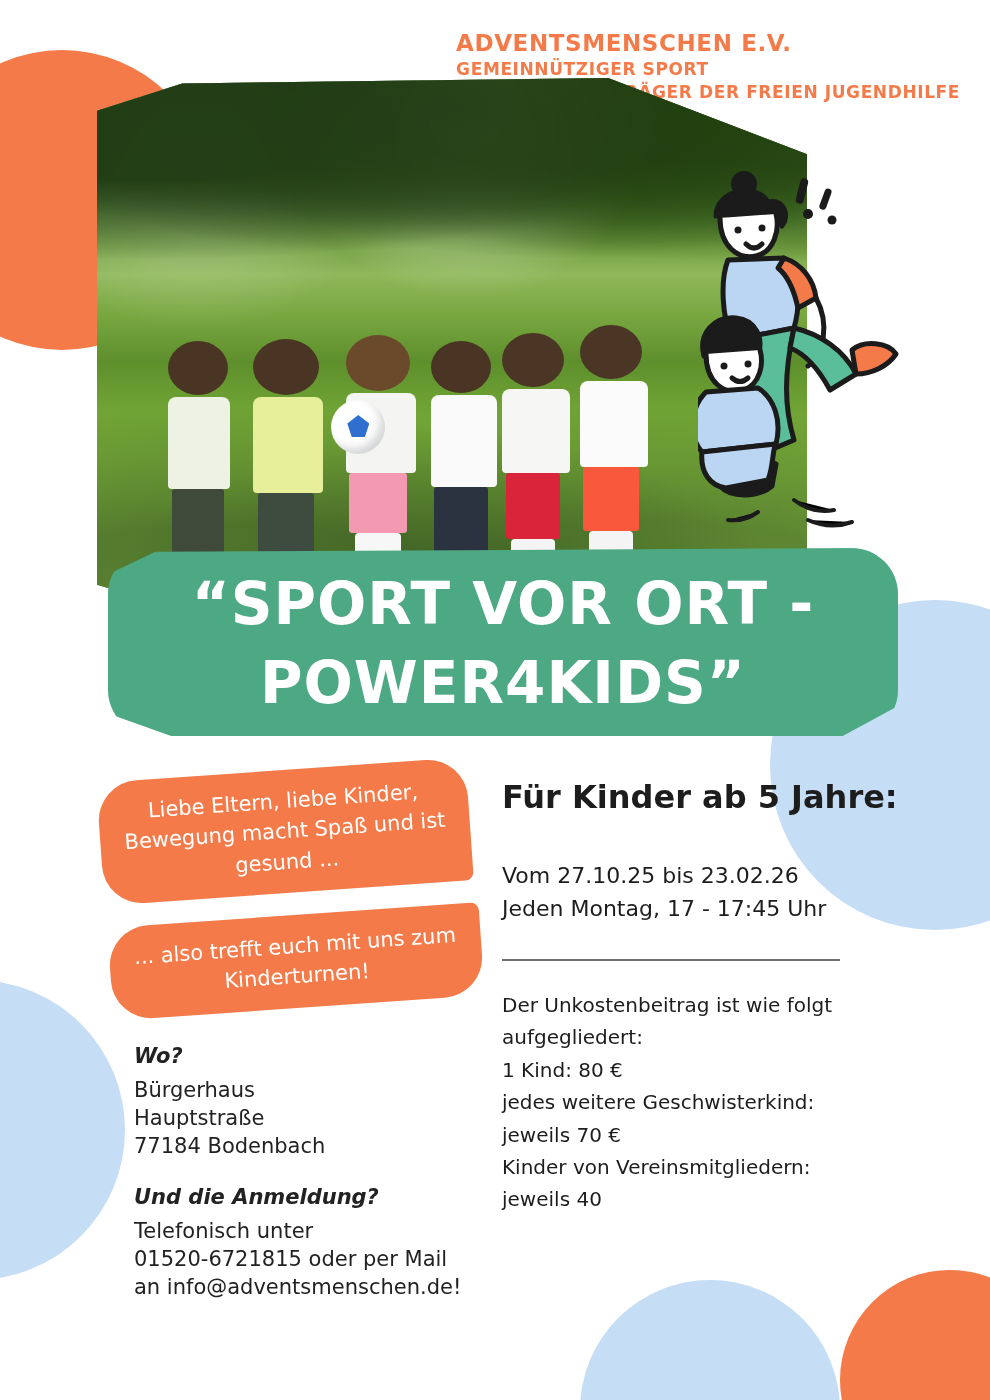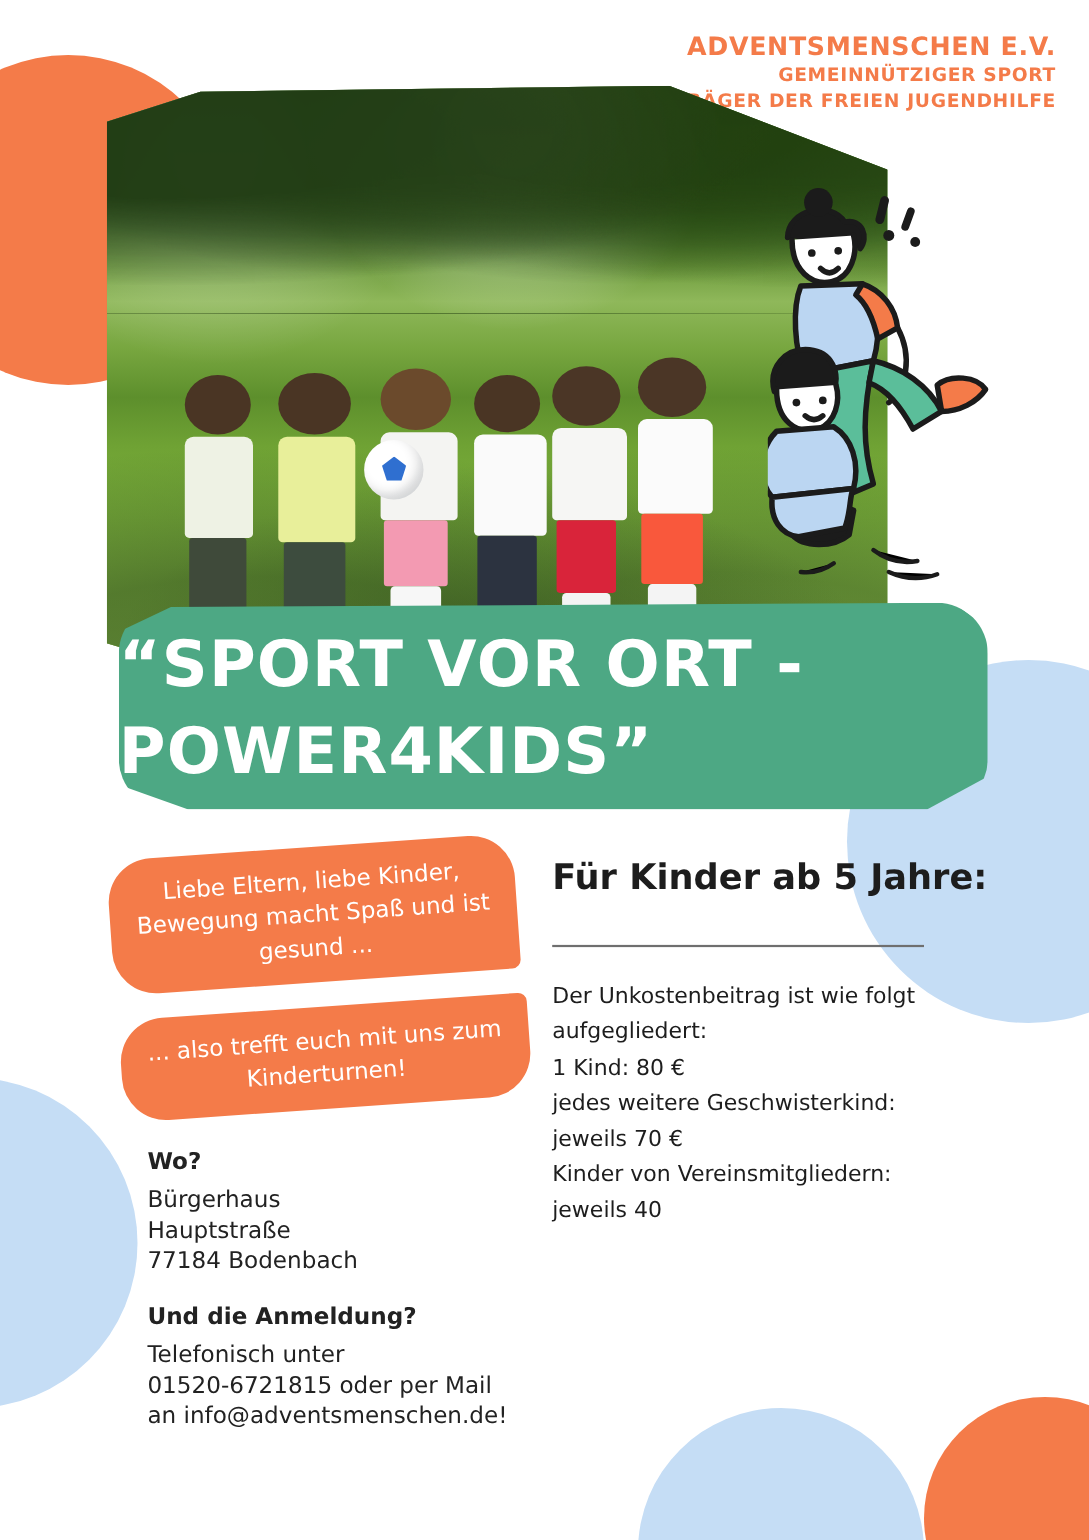--- a/index.html
+++ b/index.html
@@ -41,21 +41,20 @@
   .blob-orange-br {
     right: -70px; bottom: -90px;
     width: 220px; height: 220px;
     background: #F47B49;
   }
 
   
   .org-header {
     position: absolute;
     right: 30px; top: 28px;
-    text-align: right;
     color: #F47B49;
     font-weight: bold;
     letter-spacing: 0.6px;
     line-height: 1.32;
   }
   .org-name { font-size: 23px; }
   .org-sub1 { font-size: 17px; }
   .org-sub2 { font-size: 17px; }
 
   
@@ -161,21 +160,21 @@
     width: 790px; height: 188px;
     background: #4DA884;
     border-radius: 46px 46px 46px 46px;
     clip-path: polygon(0% 14%, 6% 2%, 96% 0%, 100% 12%, 100% 84%, 93% 100%, 8% 100%, 0% 88%);
   }
   .title-text {
     position: absolute;
     left: 108px; top: 552px;
     width: 790px; height: 184px;
     display: flex; flex-direction: column;
-    align-items: flex-start; justify-content: center;
+    align-items: center; justify-content: center;
     color: #ffffff;
     font-weight: bold;
     font-size: 58px;
     letter-spacing: 1px;
     line-height: 1.08;
     text-align: center;
   }
   .title-line2 { margin-top: 16px; }
 
   
@@ -202,21 +201,21 @@
 
   
   .left-col {
     position: absolute;
     left: 134px; top: 1042px;
     width: 340px;
     color: #222;
     font-size: 21px;
     line-height: 1.34;
   }
-  .left-col .q { font-weight: bold; margin-bottom: 6px; }
+  .left-col .q { font-weight: bold; margin-bottom: 6px; font-style: italic; }
   .left-col .block { margin-bottom: 22px; }
   .left-col .line { white-space: pre-line; }
 
   
   .right-col {
     position: absolute;
     left: 502px; top: 778px;
     width: 420px;
     color: #1d1d1d;
   }
@@ -375,20 +374,22 @@
     <div class="block">
       <div class="q">Und die Anmeldung?</div>
       <div class="line">Telefonisch unter
 01520-6721815 oder per Mail
 an info@adventsmenschen.de!</div>
     </div>
   </div>
 
   <div class="right-col">
     <div class="right-head">Für Kinder ab 5 Jahre:</div>
+    <div class="right-when">Vom 27.10.25 bis 23.02.26
+Jeden Montag, 17 - 17:45 Uhr</div>
     <div class="divider"></div>
     <div class="right-fees">Der Unkostenbeitrag ist wie folgt aufgegliedert:
 1 Kind: 80 €
 jedes weitere Geschwisterkind:
 jeweils 70 €
 Kinder von Vereinsmitgliedern:
 jeweils 40</div>
   </div>
 
 </div>

